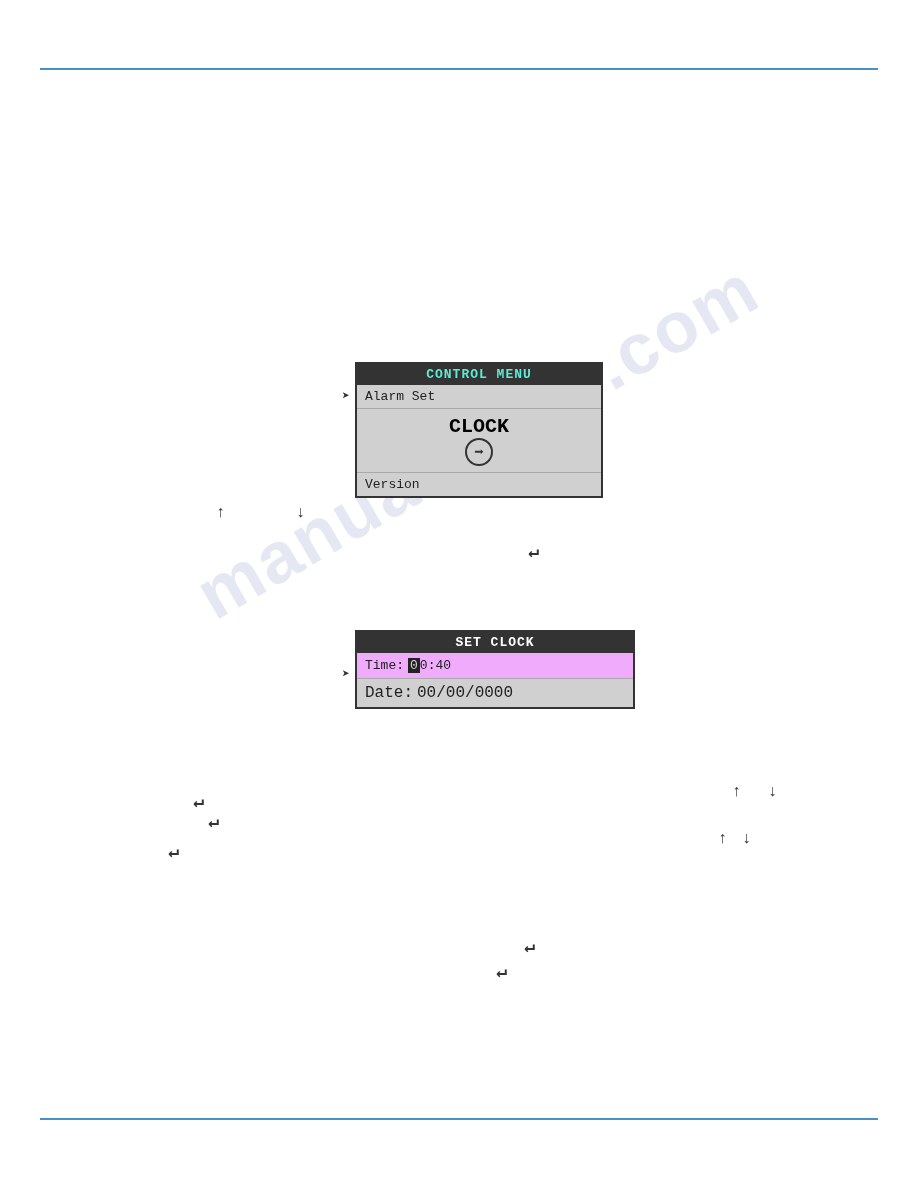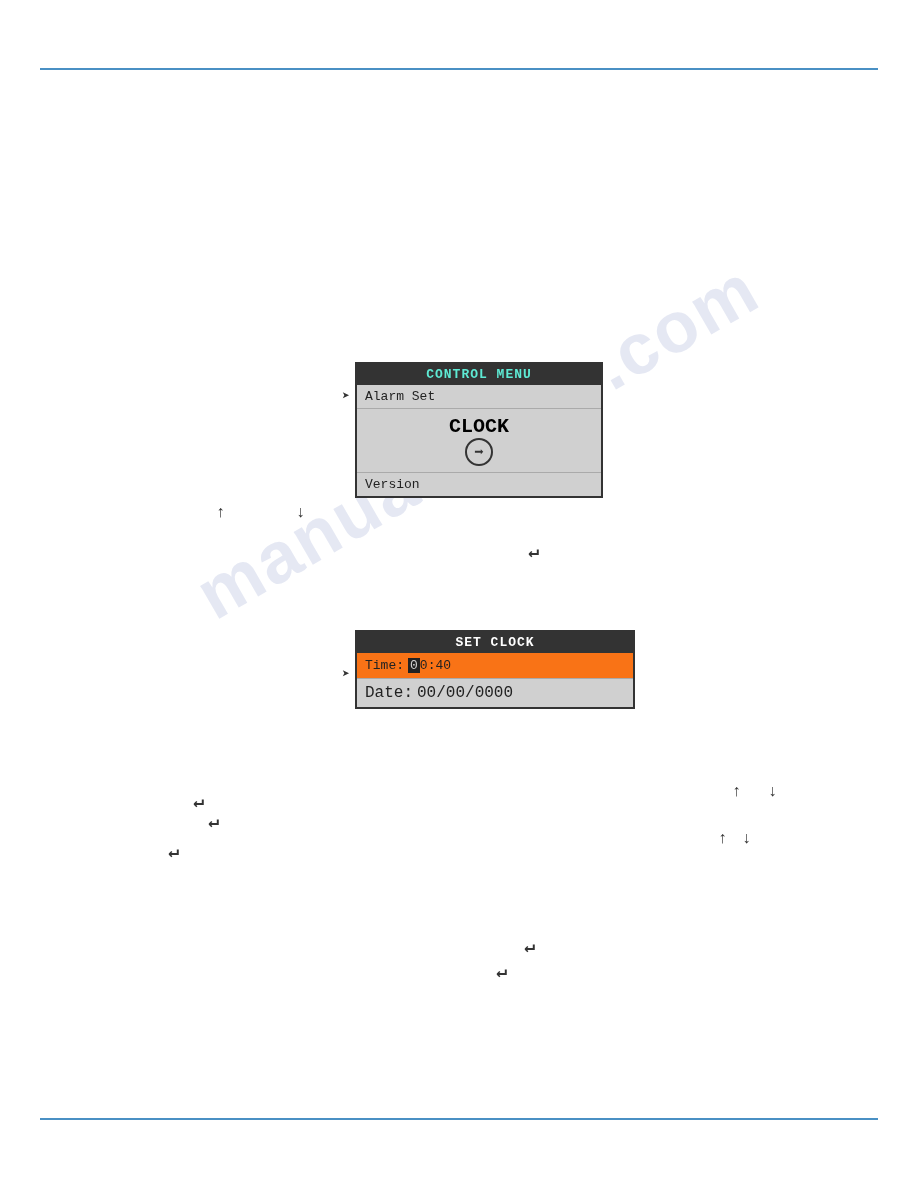--- a/index.html
+++ b/index.html
@@ -124,21 +124,21 @@
       align-items: center;
     }
 
     .set-clock-row-time {
       padding: 5px 8px;
       font-family: 'Courier New', Courier, monospace;
       font-size: 13px;
       color: #222;
       display: flex;
       align-items: center;
-      background: #f97316;
+      background: #f0abfc;
     }
 
     .time-cursor {
       background: #222;
       color: #d0d0d0;
       padding: 0 2px;
       font-family: 'Courier New', Courier, monospace;
       font-size: 13px;
     }
 

